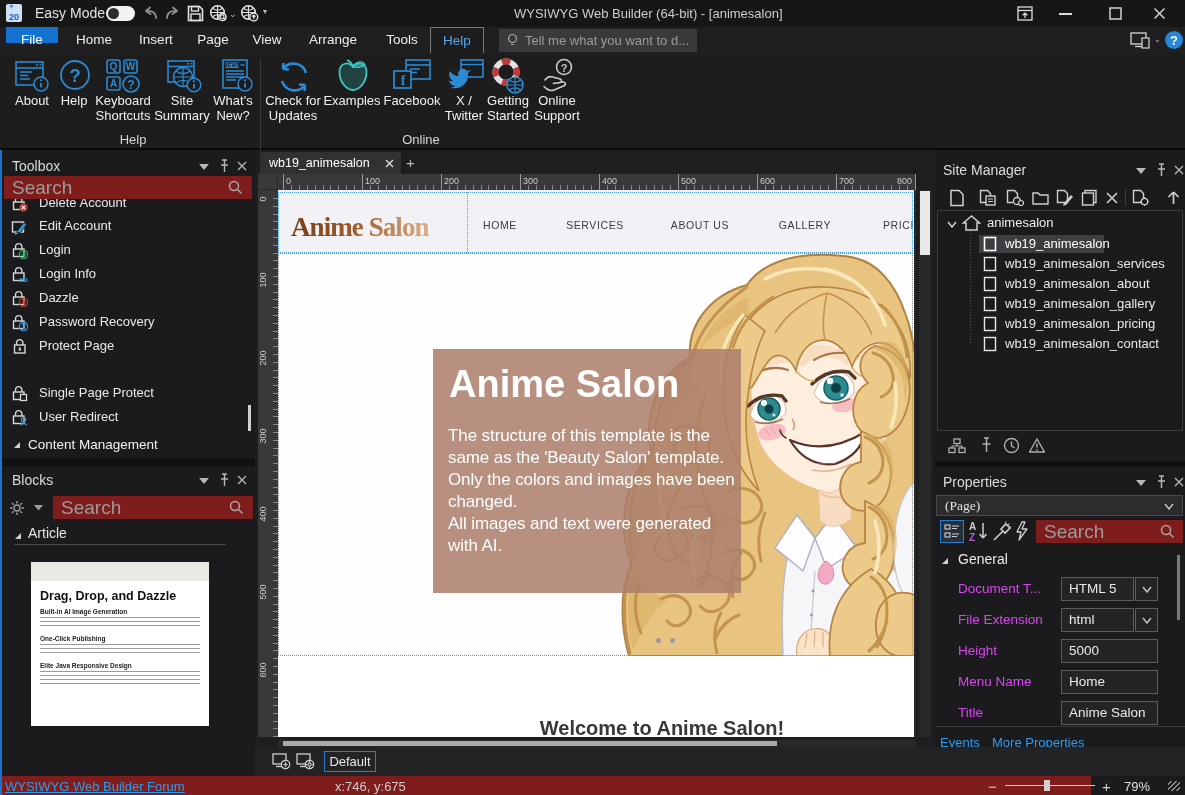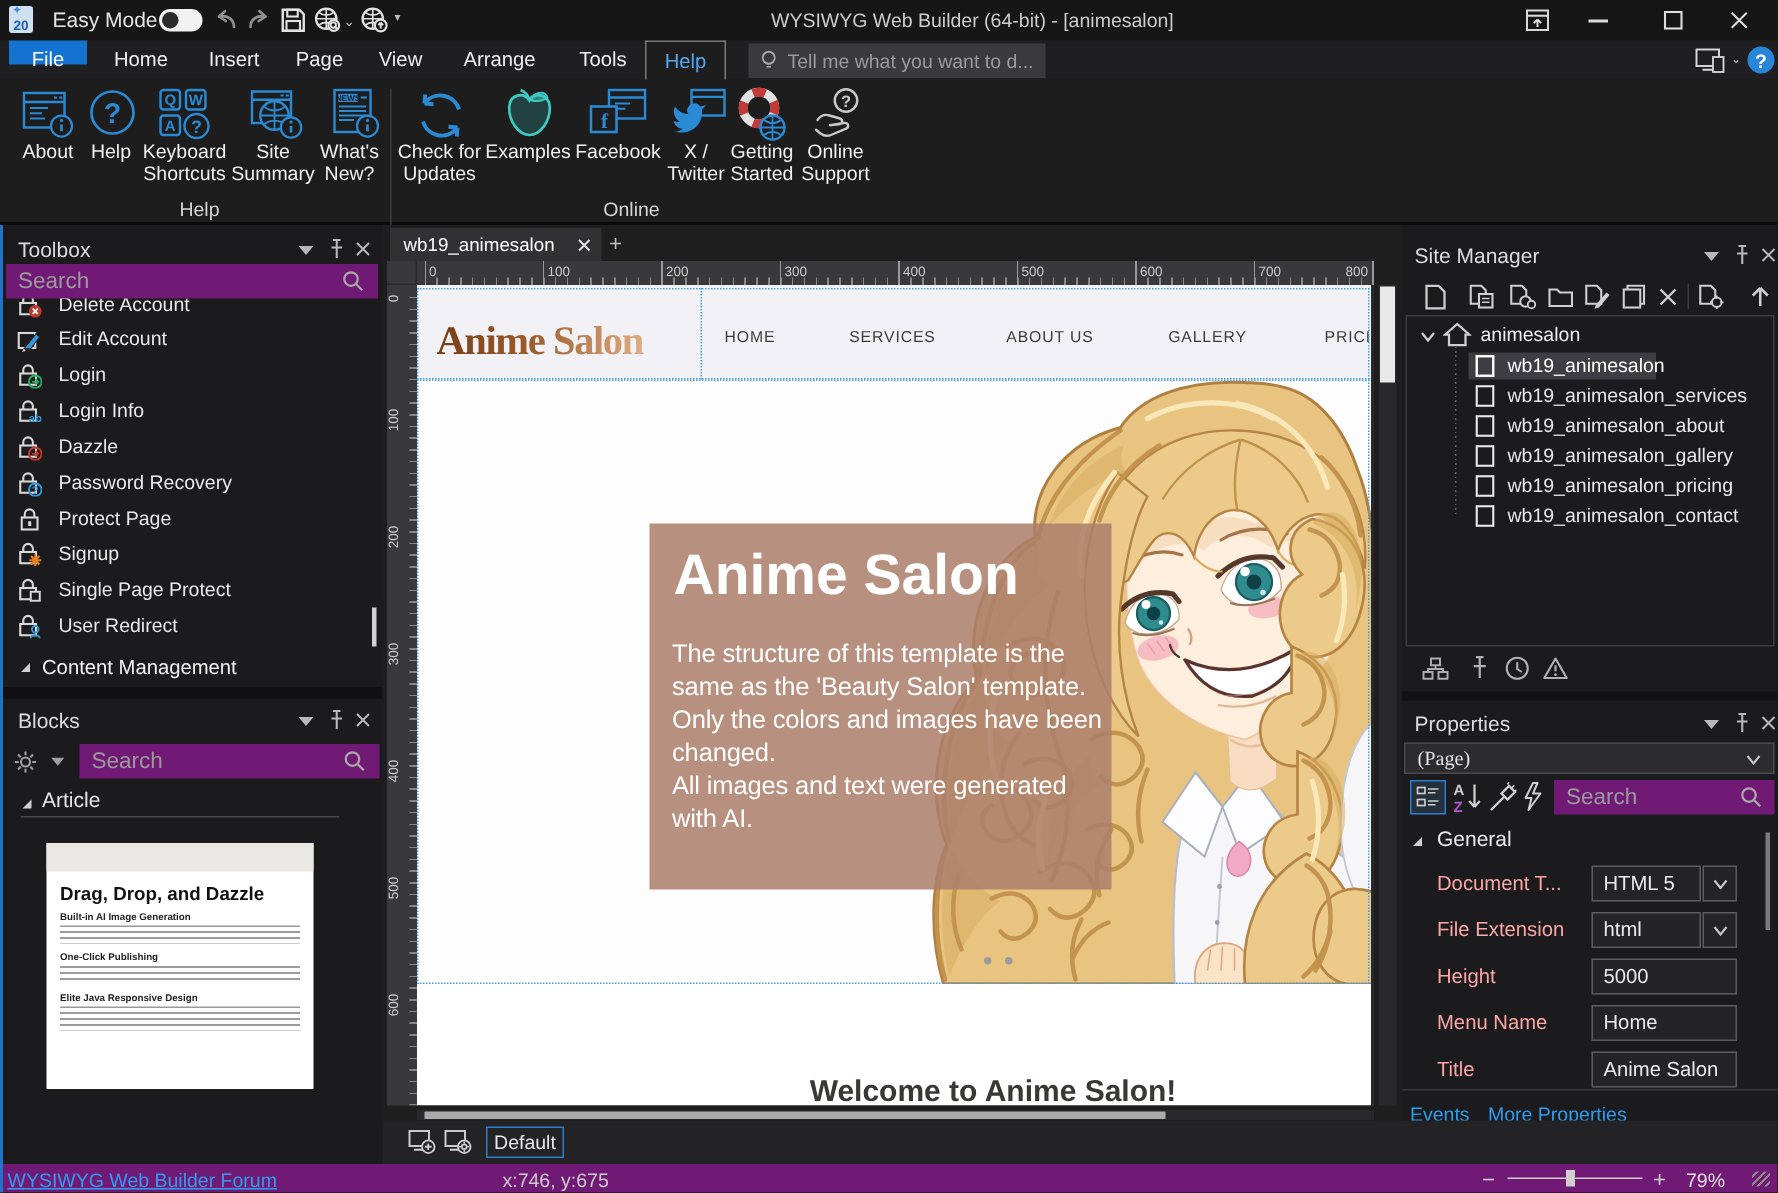--- a/index.html
+++ b/index.html
@@ -9,35 +9,35 @@
   
   #titlebar { position:absolute; left:0; top:0; width:1185px; height:27px; background:#161617; color:#e4e4e4; }
   #menubar { position:absolute; left:0; top:27px; width:1185px; height:26px; background:#1f1f21; }
   .menuitem { position:absolute; top:0; height:16px; line-height:26px; color:#eeeeee; font-size:13.5px; text-align:center; }
   #ribbon { position:absolute; left:0; top:53px; width:1185px; height:97px; background:#1d1d1e; border-bottom:2px solid #0a0a0a; }
   .ric { position:absolute; top:5px; }
   .rlab { position:absolute; font-size:13px; color:#f0f0f0; text-align:center; white-space:nowrap; }
   .rgrp { position:absolute; top:79px; font-size:13px; color:#d6d6d6; text-align:center; }
   
   .panel-title { font-size:14px; color:#dcdcdc; }
-  .searchbox { position:absolute; background:#701a75; color:#9b9b9b; font-size:15px; }
+  .searchbox { position:absolute; background:#7f1d1d; color:#9b9b9b; font-size:19px; }
   #leftpanel { position:absolute; left:0; top:150px; width:255px; height:645px; background:#1b1b1d; }
   .tbrow { position:absolute; left:0; width:250px; height:24px; color:#e9e9e9; font-size:13px; line-height:24px; }
   .tbrow svg { position:absolute; left:11px; top:4px; }
   .tbrow span { position:absolute; left:39px; }
   
   #center { position:absolute; left:255px; top:150px; width:680px; height:597px; background:#1e1e1f; overflow:hidden; }
   
   #rightpanel { position:absolute; left:935px; top:150px; width:250px; height:645px; background:#1b1b1d; }
-  .proplabel { position:absolute; font-size:13.5px; color:#fca5a5; }
+  .proplabel { position:absolute; font-size:13.5px; color:#d946ef; }
   .propinput { position:absolute; background:#242426; border:1px solid #5c5c5e; color:#eaeaea; font-size:13.5px; padding-left:7px; height:24px; line-height:22px; }
   .ddbtn { position:absolute; width:23px; height:24px; background:#242426; border:1px solid #5c5c5e; color:#c8c8c8; text-align:center; line-height:22px; font-size:10px; }
   
   #crumbbar { position:absolute; left:255px; top:747px; width:930px; height:29px; background:#232325; }
-  #statusbar { position:absolute; left:0; top:776px; width:1185px; height:19px; background:#701a75; }
+  #statusbar { position:absolute; left:0; top:776px; width:1091px; height:19px; background:#7f1d1d; }
   a.link { color:#2e9df0; text-decoration:underline; }
 </style>
 </head>
 <body>
 
 <div id="titlebar">
   <div class="abs" style="left:6px;top:4px;width:16px;height:18px;background:#cfe0f2;border-radius:2px;text-align:center;">
     <span style="font-size:9px;font-weight:bold;color:#1f5fb8;line-height:18px;display:block;margin-top:4px;">20</span>
     <span class="abs" style="left:2px;top:-2px;font-size:8px;color:#4a90d9;">✦</span>
   </div>
@@ -276,28 +276,20 @@
       </svg>
       <span>Password Recovery</span>
     </div>
   <div class="tbrow" style="top:184px;">
       <svg width="17" height="17" viewBox="0 0 17 17">
         <path d="M5.5,7 v-2.2 a3.2,3.2 0 0 1 6.4,0 V7" stroke="#d8d8d8" stroke-width="1.4" fill="none"></path>
         <rect x="3.5" y="7" width="10.5" height="8" stroke="#d8d8d8" stroke-width="1.4" fill="none"></rect>
         <rect x="7.8" y="9.5" width="2" height="3.2" fill="#d8d8d8"></rect>
       </svg>
       <span>Protect Page</span>
-    </div>
-  <div class="tbrow" style="top:207px;">
-      <svg width="17" height="17" viewBox="0 0 17 17">
-        <path d="M4.5,7 v-2.2 a3.2,3.2 0 0 1 6.4,0 V7" stroke="#d8d8d8" stroke-width="1.4" fill="none"></path>
-        <rect x="2.5" y="7" width="10.5" height="7.5" stroke="#d8d8d8" stroke-width="1.4" fill="none"></rect>
-        <path d="M12.5,8.5 v8 M8.5,12.5 h8 M9.7,9.7 l5.6,5.6 M15.3,9.7 l-5.6,5.6" stroke="#e67e22" stroke-width="1.4"></path>
-      </svg>
-      <span>Signup</span>
     </div>
   <div class="tbrow" style="top:231px;">
       <svg width="17" height="17" viewBox="0 0 17 17">
         <path d="M4.5,7 v-2.2 a3.2,3.2 0 0 1 6.4,0 V7" stroke="#d8d8d8" stroke-width="1.4" fill="none"></path>
         <rect x="2.5" y="7" width="10.5" height="7.5" stroke="#d8d8d8" stroke-width="1.4" fill="none"></rect>
         <rect x="9.5" y="9.5" width="6" height="6" fill="#1b1b1d" stroke="#d8d8d8" stroke-width="1.3"></rect>
       </svg>
       <span>Single Page Protect</span>
     </div>
   <div class="tbrow" style="top:255px;">

